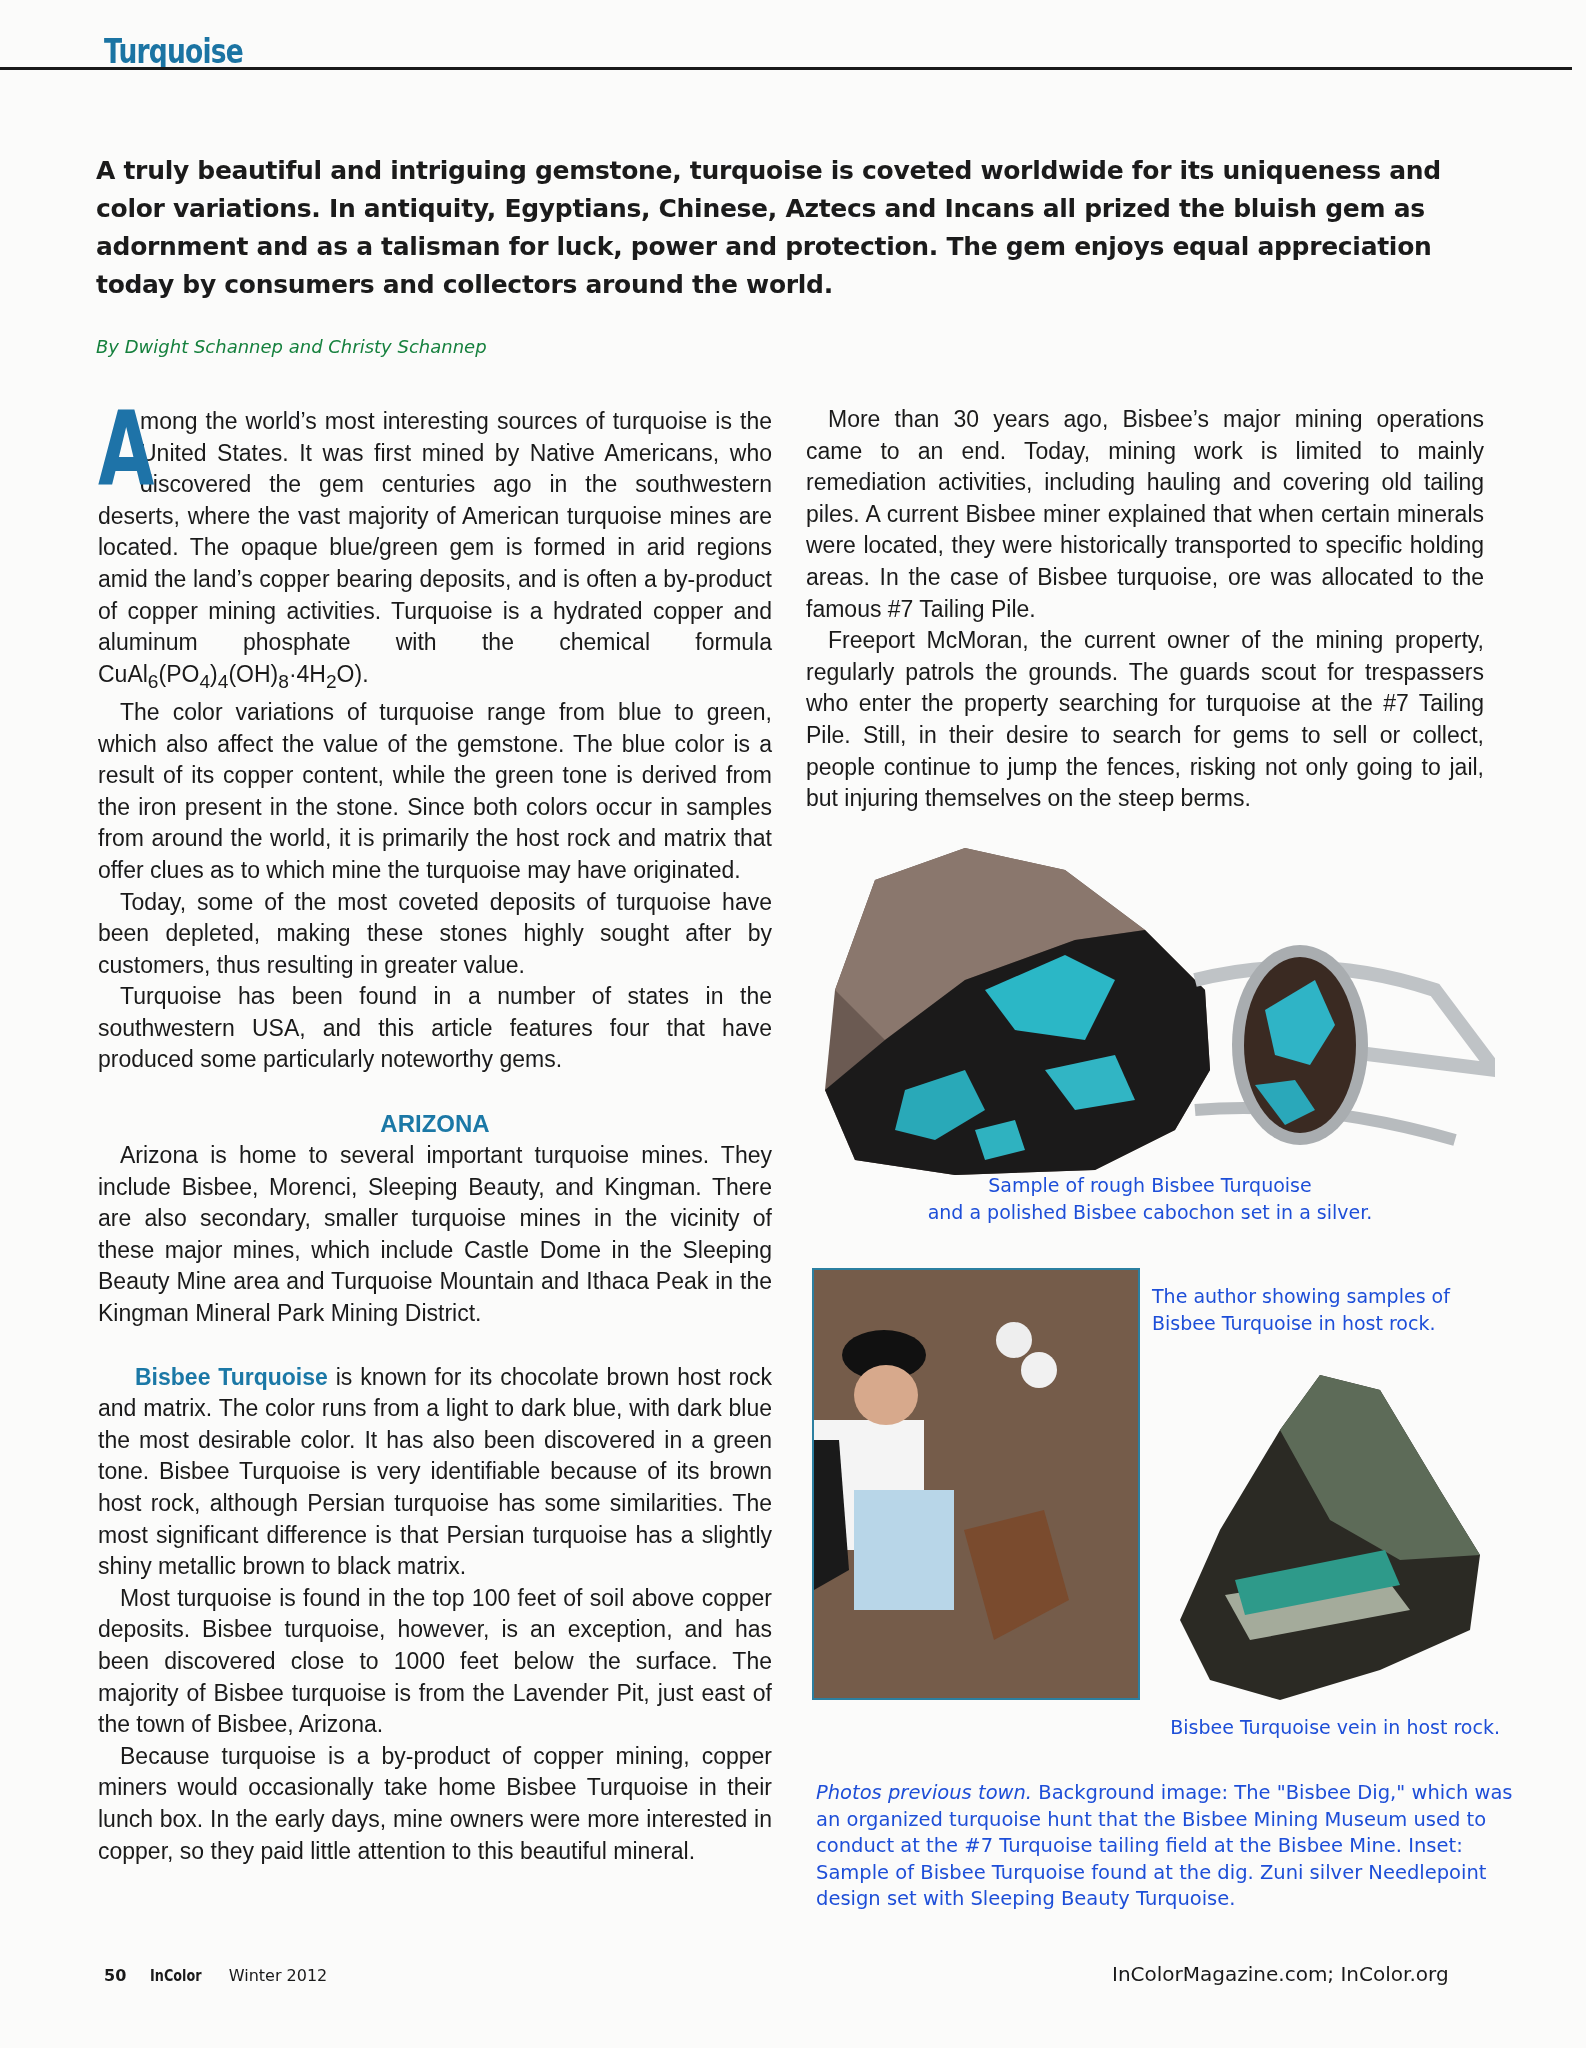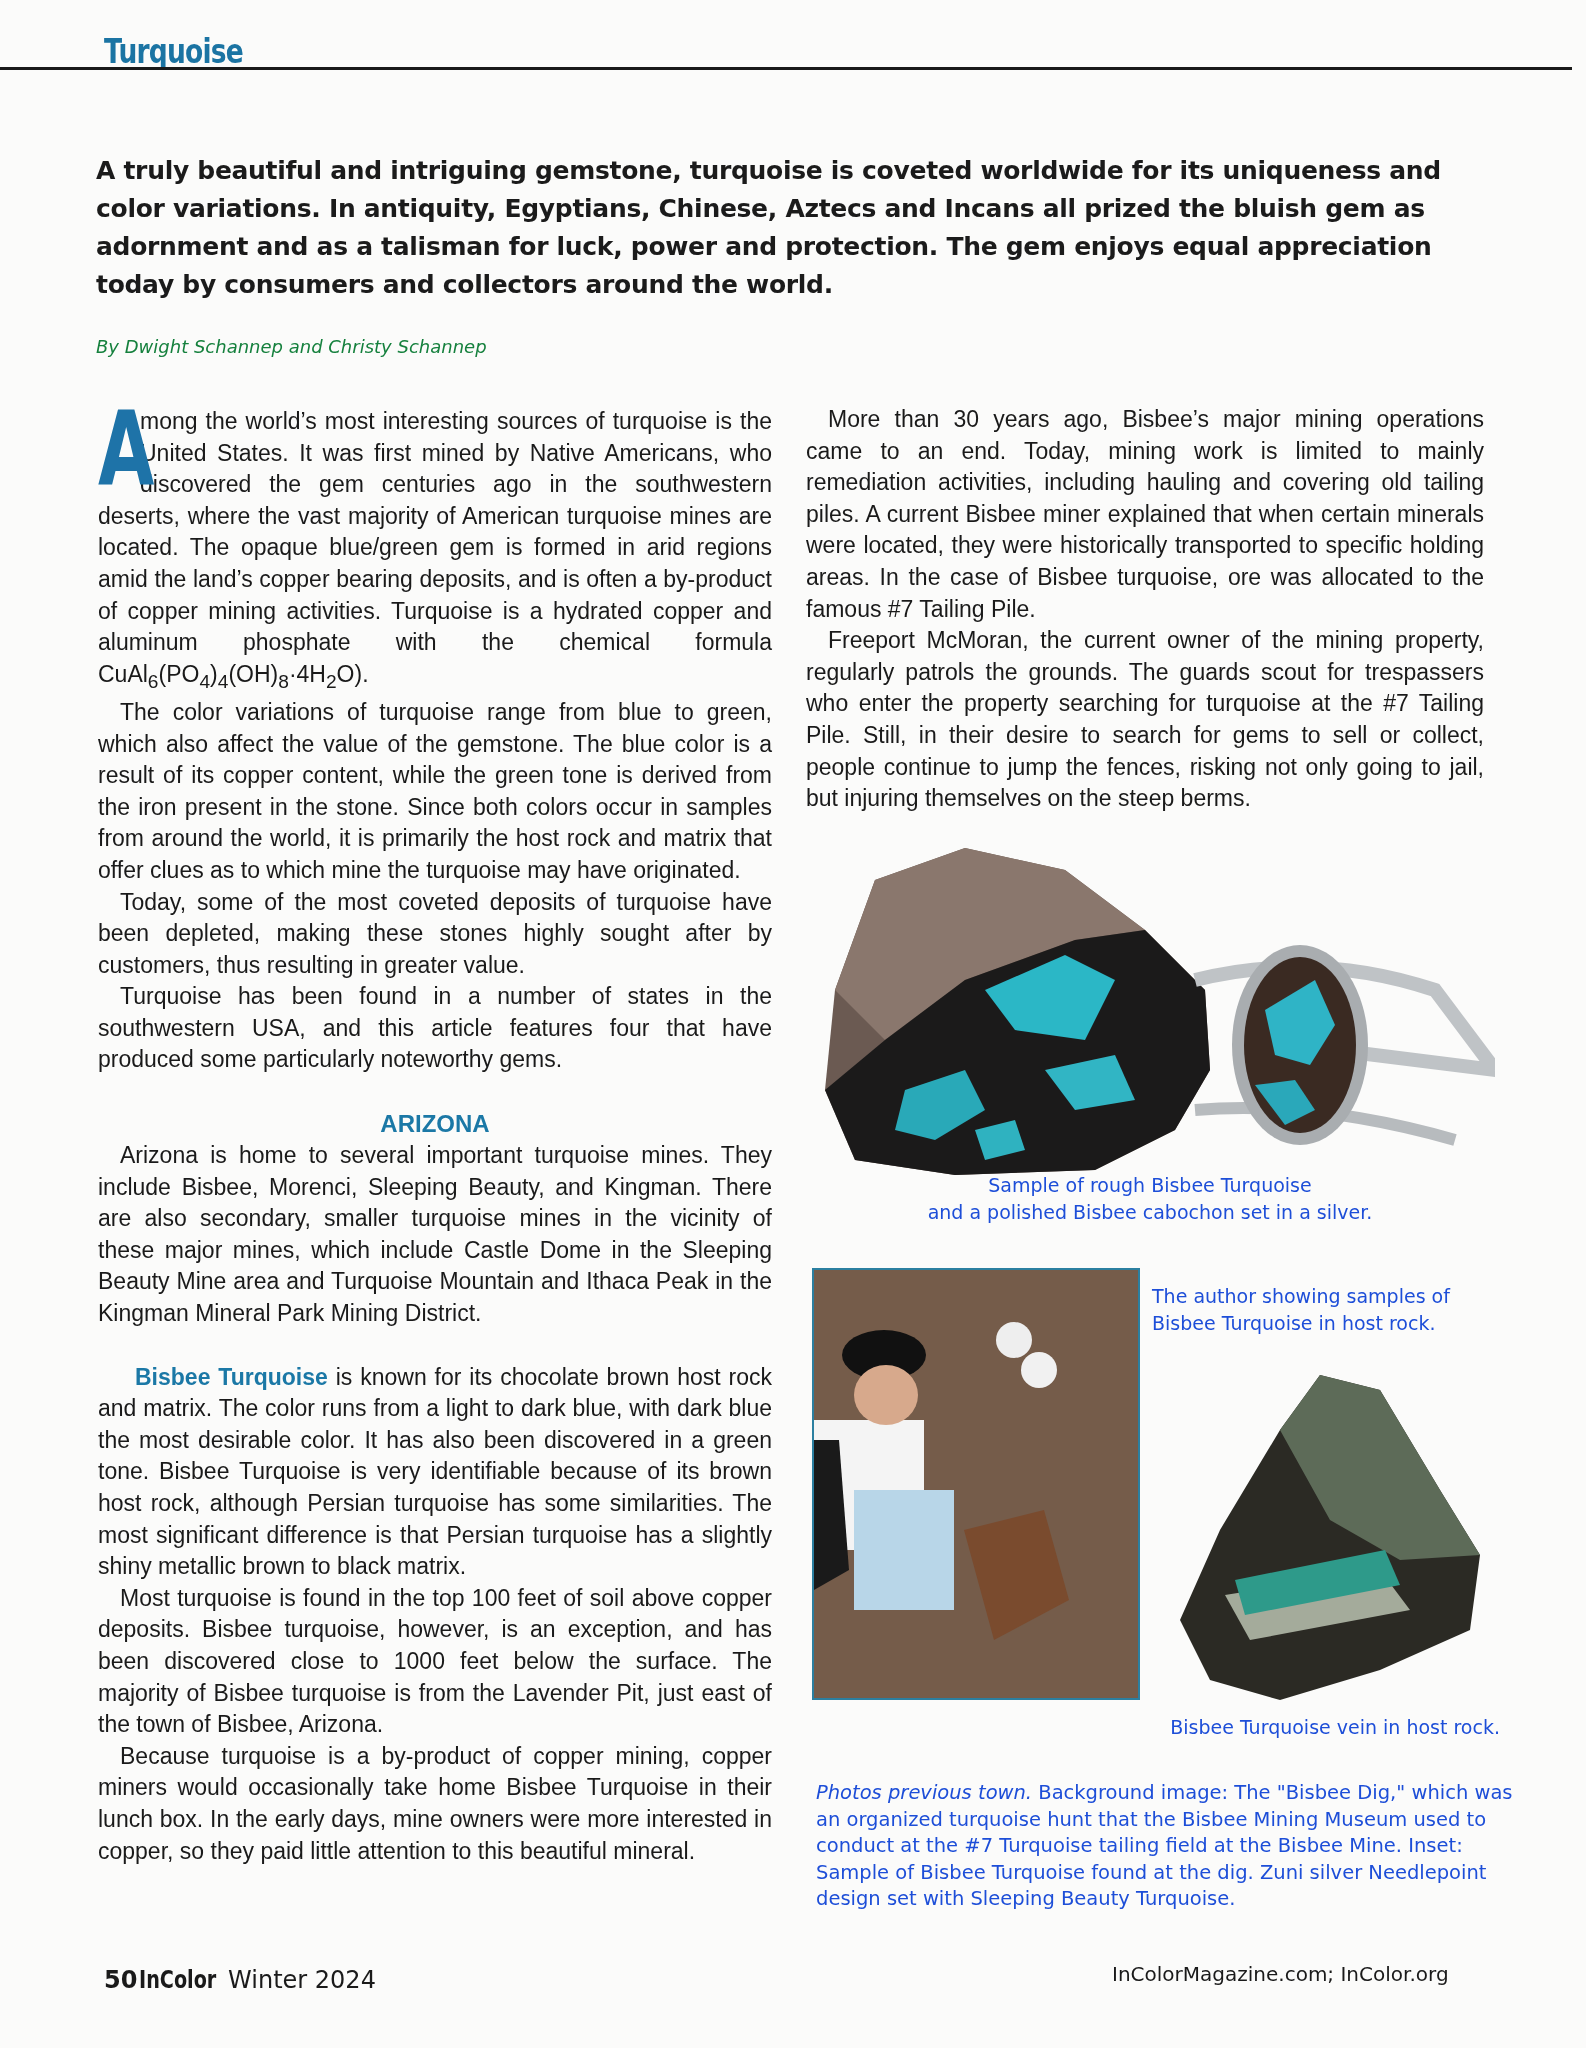--- a/index.html
+++ b/index.html
@@ -17,21 +17,21 @@
   .dropcap { float:left; font-family:"DejaVu Sans", sans-serif; font-weight:bold; font-size:104px; line-height:78px; height:80px; color:#1e73a8; margin:4px 4px 0 0; transform:scaleX(0.7); transform-origin:left top; width:38px; }
   .state-heading { text-align:center; font-weight:bold; color:#1b78a6; font-size:24px; margin-top:32px; line-height:32px; }
   .lead-term { font-weight:bold; color:#1b78a6;margin-left:37px; }
   .gap { height:32px; }
   .caption { font-family:"DejaVu Sans", sans-serif; color:#1d4ed8; font-size:19px; line-height:27px; }
   .cap1 { left:900px; top:1172px; width:500px; text-align:center; }
   .cap2 { left:1152px; top:1283px; width:340px; }
   .cap3 { left:1130px; top:1714px; width:370px; text-align:right; }
   .cap4 { left:816px; top:1780px; width:700px; font-size:19.5px; line-height:26.5px; }
   .cap4 i { font-style:italic; }
-  .footer-left { left:104px; top:1966px; font-size:24px; display:flex; align-items:baseline; gap:2px; }
+  .footer-left { left:104px; top:1966px; font-size:16px; display:flex; align-items:baseline; gap:24px; }
   .footer-left .pg { font-family:"DejaVu Sans", sans-serif; font-weight:bold; }
   .footer-left .brand { font-family:"DejaVu Sans", sans-serif; font-weight:bold; transform:scaleX(0.8); transform-origin:left; display:inline-block; margin-right:-10px; }
   .footer-left .issue { font-family:"DejaVu Sans", sans-serif; }
   .footer-right { left:1112px; top:1962px; font-family:"DejaVu Sans", sans-serif; font-size:20px; color:#1a1a1a; }
   
   .photo-rough { left:815px; top:840px; width:400px; height:335px; }
   .photo-author { left:812px; top:1268px; width:328px; height:432px; border:2px solid #2b7fa0; box-sizing:border-box; overflow:hidden; }
   .photo-vein { left:1180px; top:1370px; width:315px; height:330px; }
 </style>
 </head>
@@ -114,15 +114,15 @@
     <path d="M55,210 L205,180 L220,215 L65,245 Z" fill="#2e9a8a"></path>
   </svg>
 </div>
 <div class="abs caption cap3">Bisbee Turquoise vein in host rock.</div>
 
 <div class="abs caption cap4"><i>Photos previous town.</i><span> Background image: The "Bisbee Dig," which was an organized turquoise hunt that the Bisbee Mining Museum used to conduct at the #7 Turquoise tailing field at the Bisbee Mine. Inset: Sample of Bisbee Turquoise found at the dig. Zuni silver Needlepoint design set with Sleeping Beauty Turquoise.</span></div>
 
 <div class="abs footer-left">
   <span class="pg">50</span>
   <span class="brand">InColor</span>
-  <span class="issue">Winter 2024</span>
+  <span class="issue">Winter 2012</span>
 </div>
 <div class="abs footer-right">InColorMagazine.com; InColor.org</div>
 
 </body></html>

